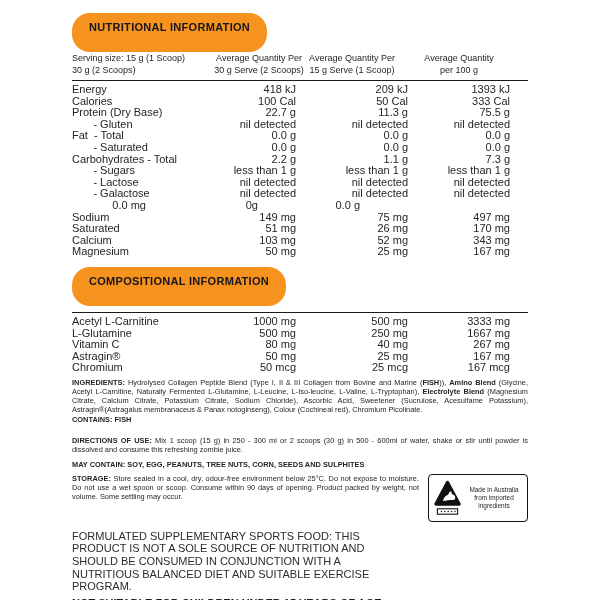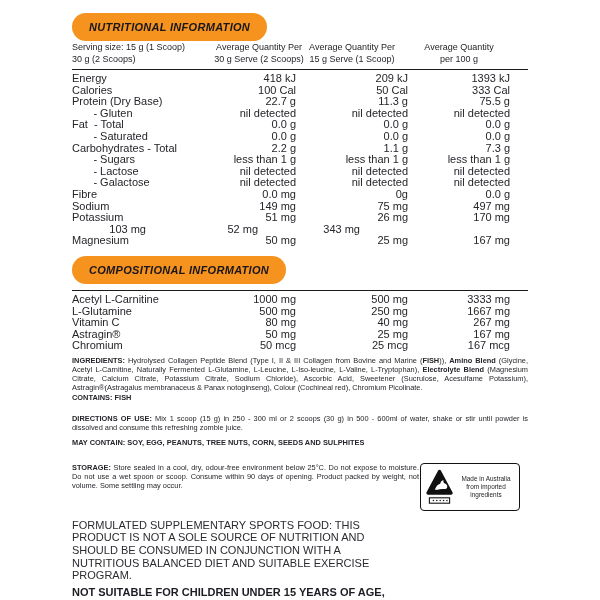--- a/index.html
+++ b/index.html
@@ -3,40 +3,40 @@
 <meta charset="utf-8">
 <style>
   html,body{margin:0;padding:0;}
   body{
     width:600px;height:600px;overflow:hidden;background:#ffffff;
     font-family:"Liberation Sans",sans-serif;color:#26242a;
   }
   .label{width:456px;margin:0 auto;padding-top:13px;}
   .badge{
     display:inline-block;background:#F6921E;border-radius:18px;
-    padding:8px 17px 8px;font-size:11px;font-weight:bold;font-style:italic;
+    padding:8px 17px 19px;font-size:11px;font-weight:bold;
     color:#17161d;letter-spacing:.3px;
   }
   .servings{font-size:9px;line-height:11px;margin-top:6px;}
   .thead{display:flex;font-size:9px;line-height:11.5px;margin-top:1px;}
   .hcol{display:flex;flex-direction:column;}
   .hcol.center{align-items:center;text-align:center;}
   .nw{white-space:nowrap;}
   .c1{width:150px;}.c2{width:74px;}.c3{width:112px;}.c4{width:102px;}
   hr.rule{border:none;border-top:1.6px solid #1b1b1b;margin:4px 0 3px;}
   .trow{display:flex;font-size:11px;line-height:11.6px;}
   .trow .lc{width:150px;white-space:pre;}
   .trow .v{text-align:right;}
   .sec2{margin-top:9px;}
   .ing{font-size:7.4px;line-height:9px;text-align:justify;margin:4px 0 0;}
   .b{font-weight:bold;}
   .contains{font-size:7.4px;line-height:9px;font-weight:bold;margin:1px 0 12px;}
   .dir{font-size:7.4px;line-height:9px;text-align:justify;margin:8px 0 0;}
   .may{font-size:7.4px;line-height:9px;font-weight:bold;margin:6px 0 0;}
-  .storagewrap{display:flex;gap:1px;margin-top:16px;align-items:flex-start;}
+  .storagewrap{display:flex;gap:1px;margin-top:5px;align-items:flex-start;justify-content:space-between;}
   .storage{width:347px;font-size:7.4px;line-height:9px;text-align:justify;margin:0;}
   .origin{
     width:100px;height:48px;box-sizing:border-box;border:1.5px solid #121212;
     border-radius:4px;display:flex;align-items:center;gap:5px;padding:4px 5px;
     flex-shrink:0;
   }
   .origin-text{font-size:6.4px;line-height:7.8px;text-align:center;flex:1;}
   .formulated{font-size:11px;line-height:12.6px;margin:8px 0 0;width:318px;color:#2b2b31;}
   .notsuit{font-size:11px;line-height:12.8px;font-weight:bold;margin:4px 0 0;width:318px;color:#1d1c22;}
 </style>
@@ -126,38 +126,38 @@
         <span class="v c3">nil detected</span>
         <span class="v c4">nil detected</span>
       </div>
     <div class="trow">
         <span class="lc">       - Galactose</span>
         <span class="v c2">nil detected</span>
         <span class="v c3">nil detected</span>
         <span class="v c4">nil detected</span>
       </div>
     <div class="trow">
-        <span class="lc">Fibre</span>
         <span class="v c2">0.0 mg</span>
         <span class="v c3">0g</span>
         <span class="v c4">0.0 g</span>
       </div>
     <div class="trow">
         <span class="lc">Sodium</span>
         <span class="v c2">149 mg</span>
         <span class="v c3">75 mg</span>
         <span class="v c4">497 mg</span>
       </div>
     <div class="trow">
-        <span class="lc">Potassium</span>
+        <span class="lc">Saturated</span>
         <span class="v c2">51 mg</span>
         <span class="v c3">26 mg</span>
         <span class="v c4">170 mg</span>
       </div>
     <div class="trow">
+        <span class="lc">Calcium</span>
         <span class="v c2">103 mg</span>
         <span class="v c3">52 mg</span>
         <span class="v c4">343 mg</span>
       </div>
     <div class="trow">
         <span class="lc">Magnesium</span>
         <span class="v c2">50 mg</span>
         <span class="v c3">25 mg</span>
         <span class="v c4">167 mg</span>
       </div>

